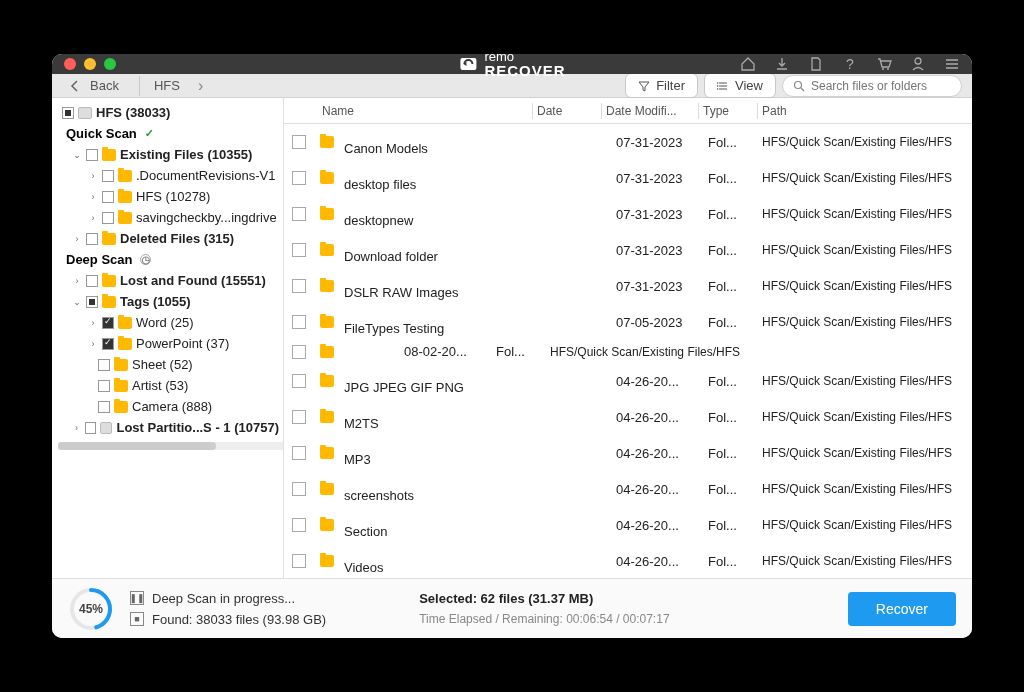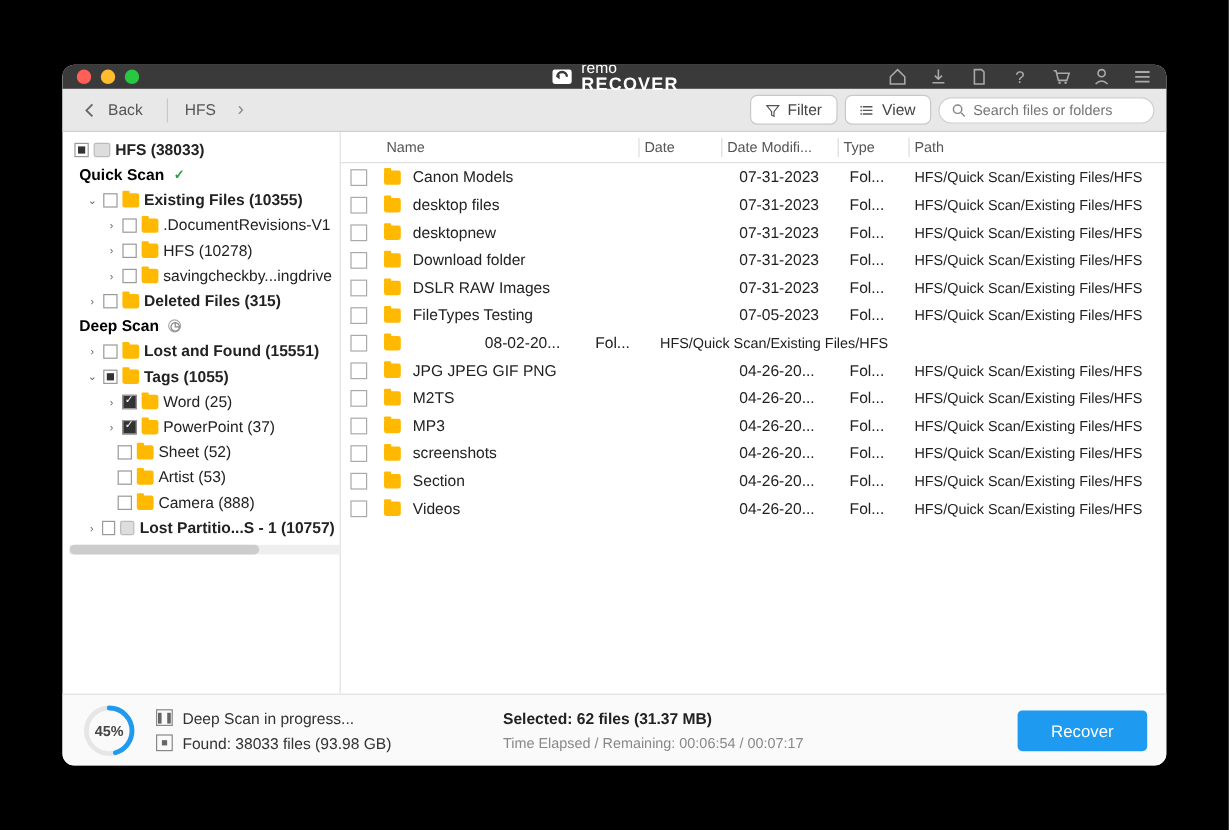--- a/index.html
+++ b/index.html
@@ -11,21 +11,21 @@
 .tl { width: 12px; height: 12px; border-radius: 50%; }
 .tl.close { background: #ff5f57; }
 .tl.min { background: #febc2e; }
 .tl.max { background: #28c840; }
 .brand { position: absolute; left: 50%; transform: translateX(-50%); display: flex; align-items: center; gap: 6px; color: #fff; font-size: 14px; }
 .brand-r { font-weight: 400; font-size: 13px; line-height: 1; }
 .brand-rec { font-weight: 800; letter-spacing: 1px; font-size: 15px; line-height: 1; }
 .titleicons { margin-left: auto; display: flex; gap: 18px; color: #aaa; }
 .tico { width: 16px; height: 16px; cursor: pointer; }
 
-.toolbar { height: 36px; background: #e8e8e8; border-bottom: 1px solid #d0d0d0; display: flex; align-items: center; padding: 0 10px; gap: 6px; }
+.toolbar { height: 24px; background: #e8e8e8; border-bottom: 1px solid #d0d0d0; display: flex; align-items: center; padding: 0 10px; gap: 6px; }
 .backbtn { display: flex; align-items: center; gap: 8px; color: #555; cursor: pointer; font-size: 13px; padding: 2px 6px; }
 .tb-sep { width: 1px; height: 20px; background: #c8c8c8; margin: 0 8px; }
 .crumb { color: #555; font-size: 13px;}
 .chev { color:#888; margin-left:12px; }
 .spacer { flex: 1; }
 .btn { border: 1px solid #c8c8c8; background: #fff; border-radius: 6px; padding: 4px 12px; font-size: 13px; color: #444; display: flex; align-items: center; gap: 6px; cursor: pointer; }
 .search { border: 1px solid #d0d0d0; background: #fff; border-radius: 14px; padding: 3px 10px; font-size: 13px; display: flex; align-items: center; gap: 6px; width: 180px; }
 .search input { border: none; outline: none; font-size: 12px; width: 140px; color: #444; }
 
 .body { flex: 1; display: flex; overflow: hidden; }
@@ -54,21 +54,21 @@
 .col-name { flex:1; min-width:170px; }
 .col-size { width: 60px; }
 .col-date { width: 88px; }
 .col-type { width: 50px; }
 .col-path { width: 210px; }
 .col-sep { width:1px; height:16px; background:#ddd; margin:0 4px;}
 .rows { flex:1; overflow-y:auto; }
 .row { display:flex; align-items:center; font-size:13px; color:#222; padding: 4px 0 4px 8px; }
 .row .cb { width:14px; height:14px; border:1px solid #aaa; margin-right:14px; cursor:pointer;}
 .row .fico { margin-right:10px; }
-.row .name { flex:1; min-width:170px;}
+.row .name { flex:1; min-width:170px;margin-top:13px;}
 .row .size { width:60px;}
 .row .date { width:92px;}
 .row .type { width:54px;}
 .row .path { width:210px; font-size:12px; }
 
 .footer { height: 60px; border-top: 1px solid #e0e0e0; display: flex; align-items: center; padding: 0 16px; gap: 16px; background: #fafafa; }
 .progress-ring { width: 46px; height: 46px; position: relative; }
 .progress-ring svg { transform: rotate(-90deg); }
 .progress-pct { position: absolute; top: 50%; left: 50%; transform: translate(-50%,-50%); font-size: 12px; color: #444; font-weight:600;}
 .status { font-size: 13px; color: #333; display:flex; flex-direction:column; gap:6px;}

